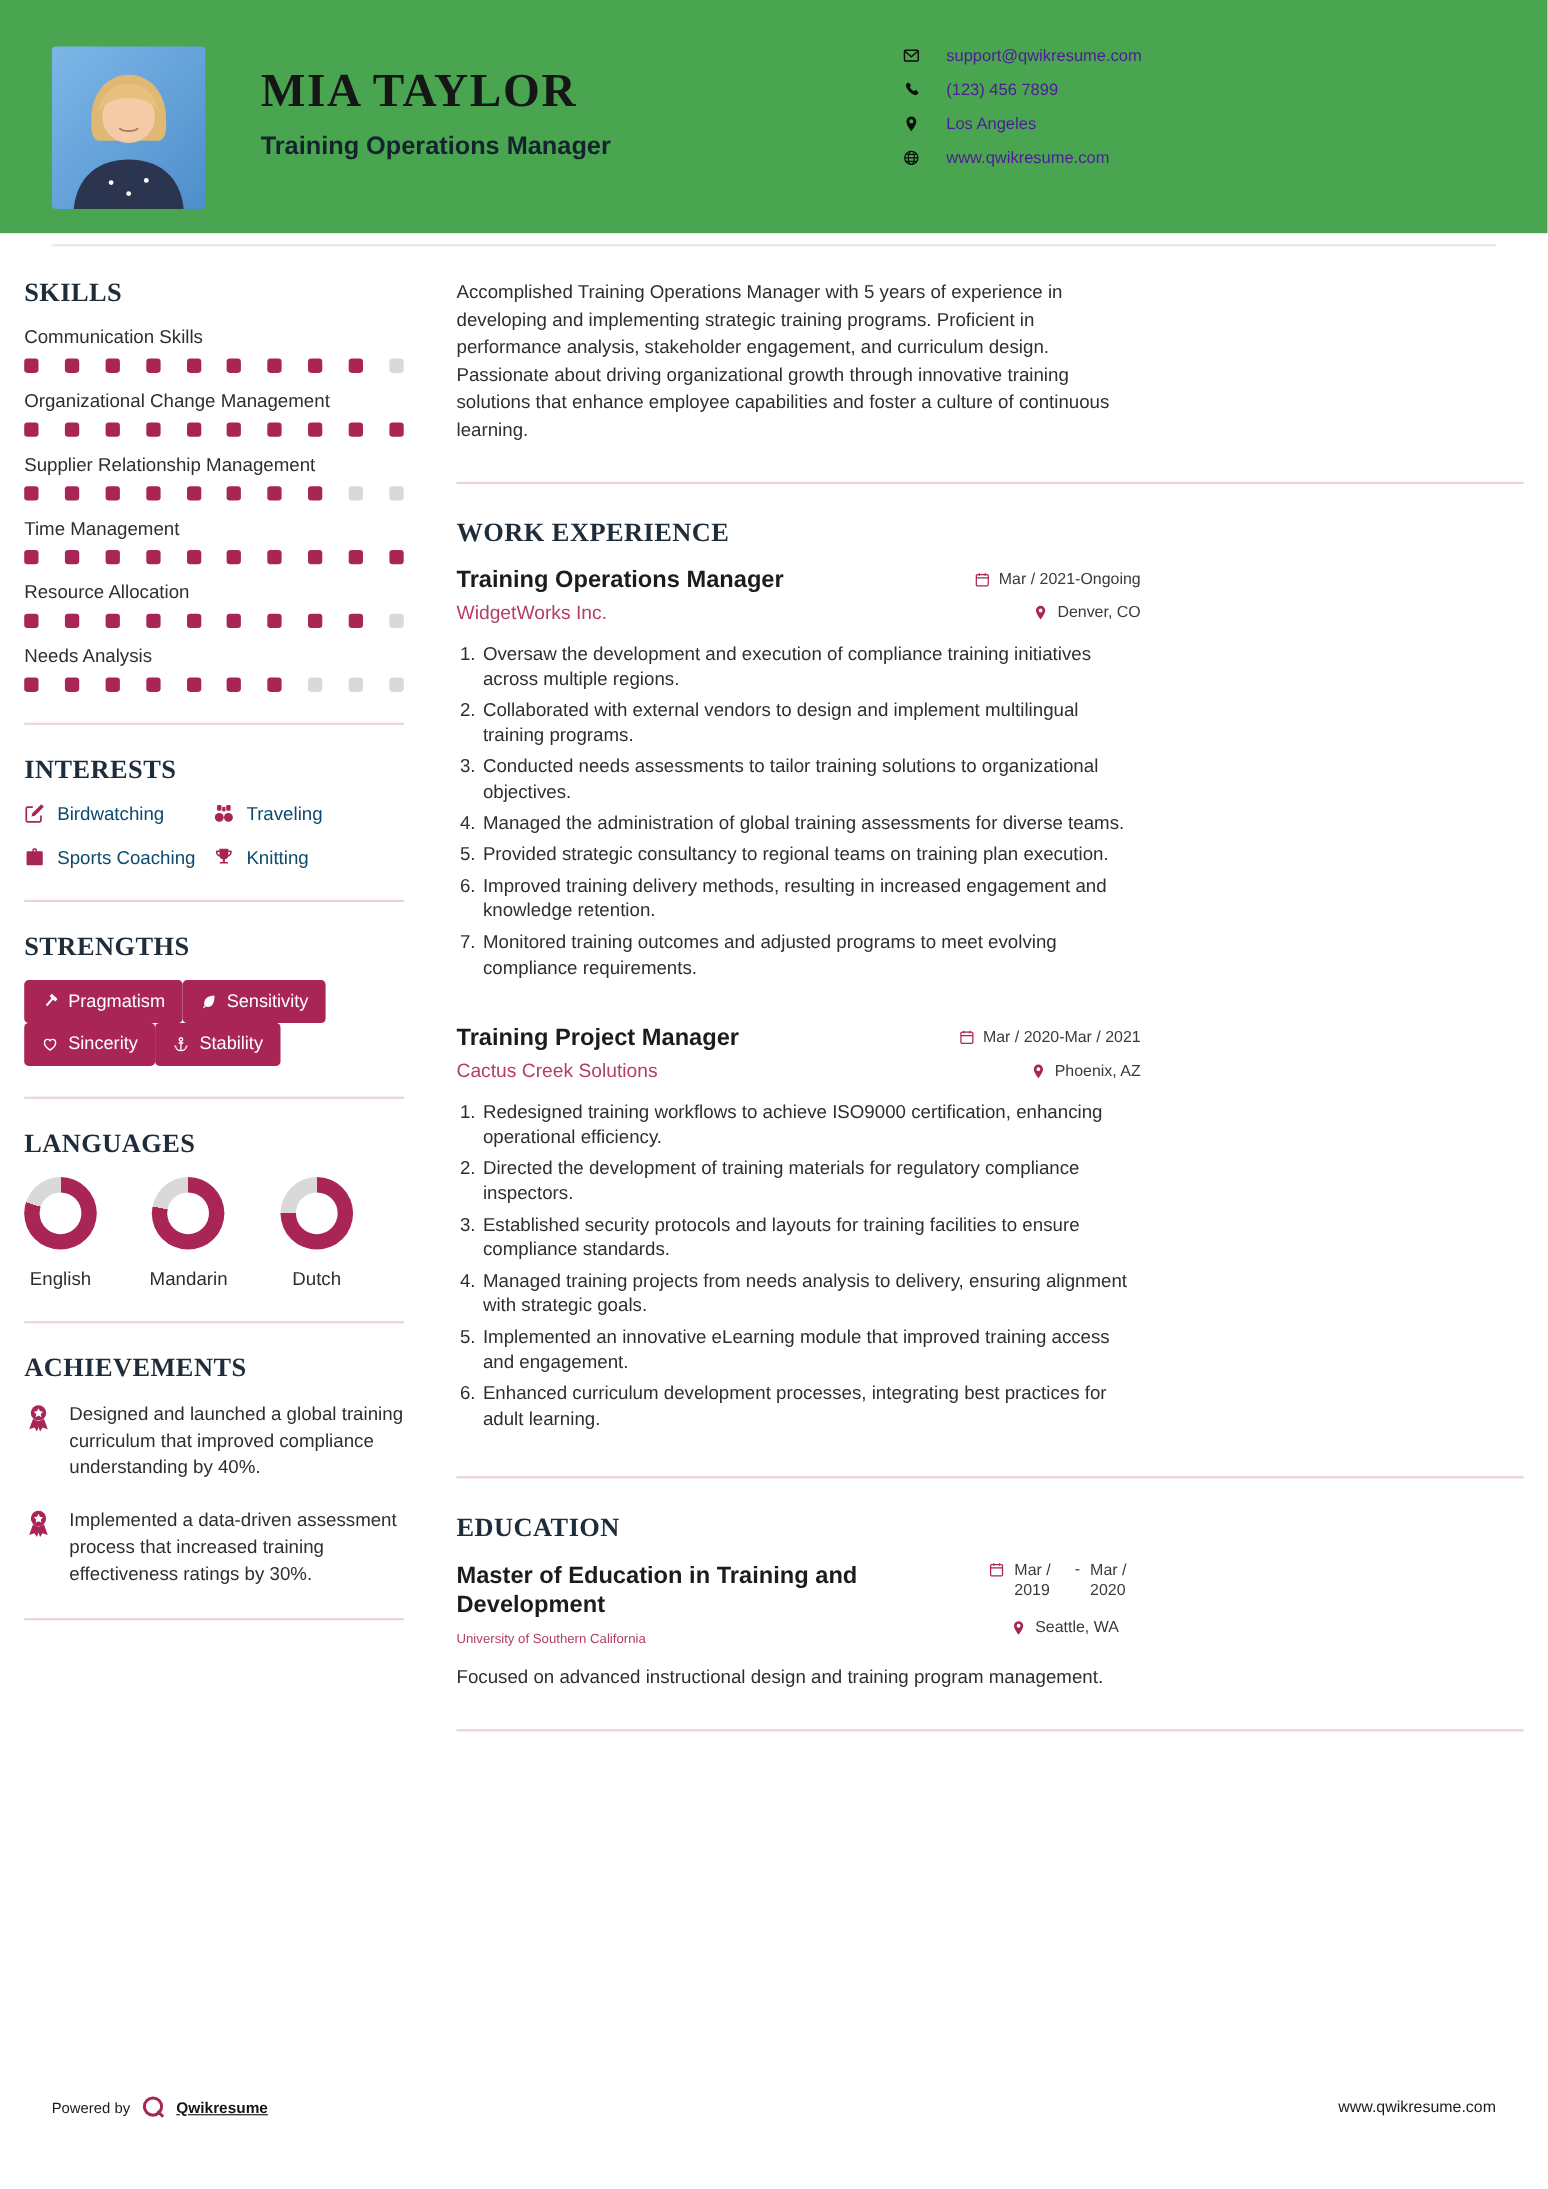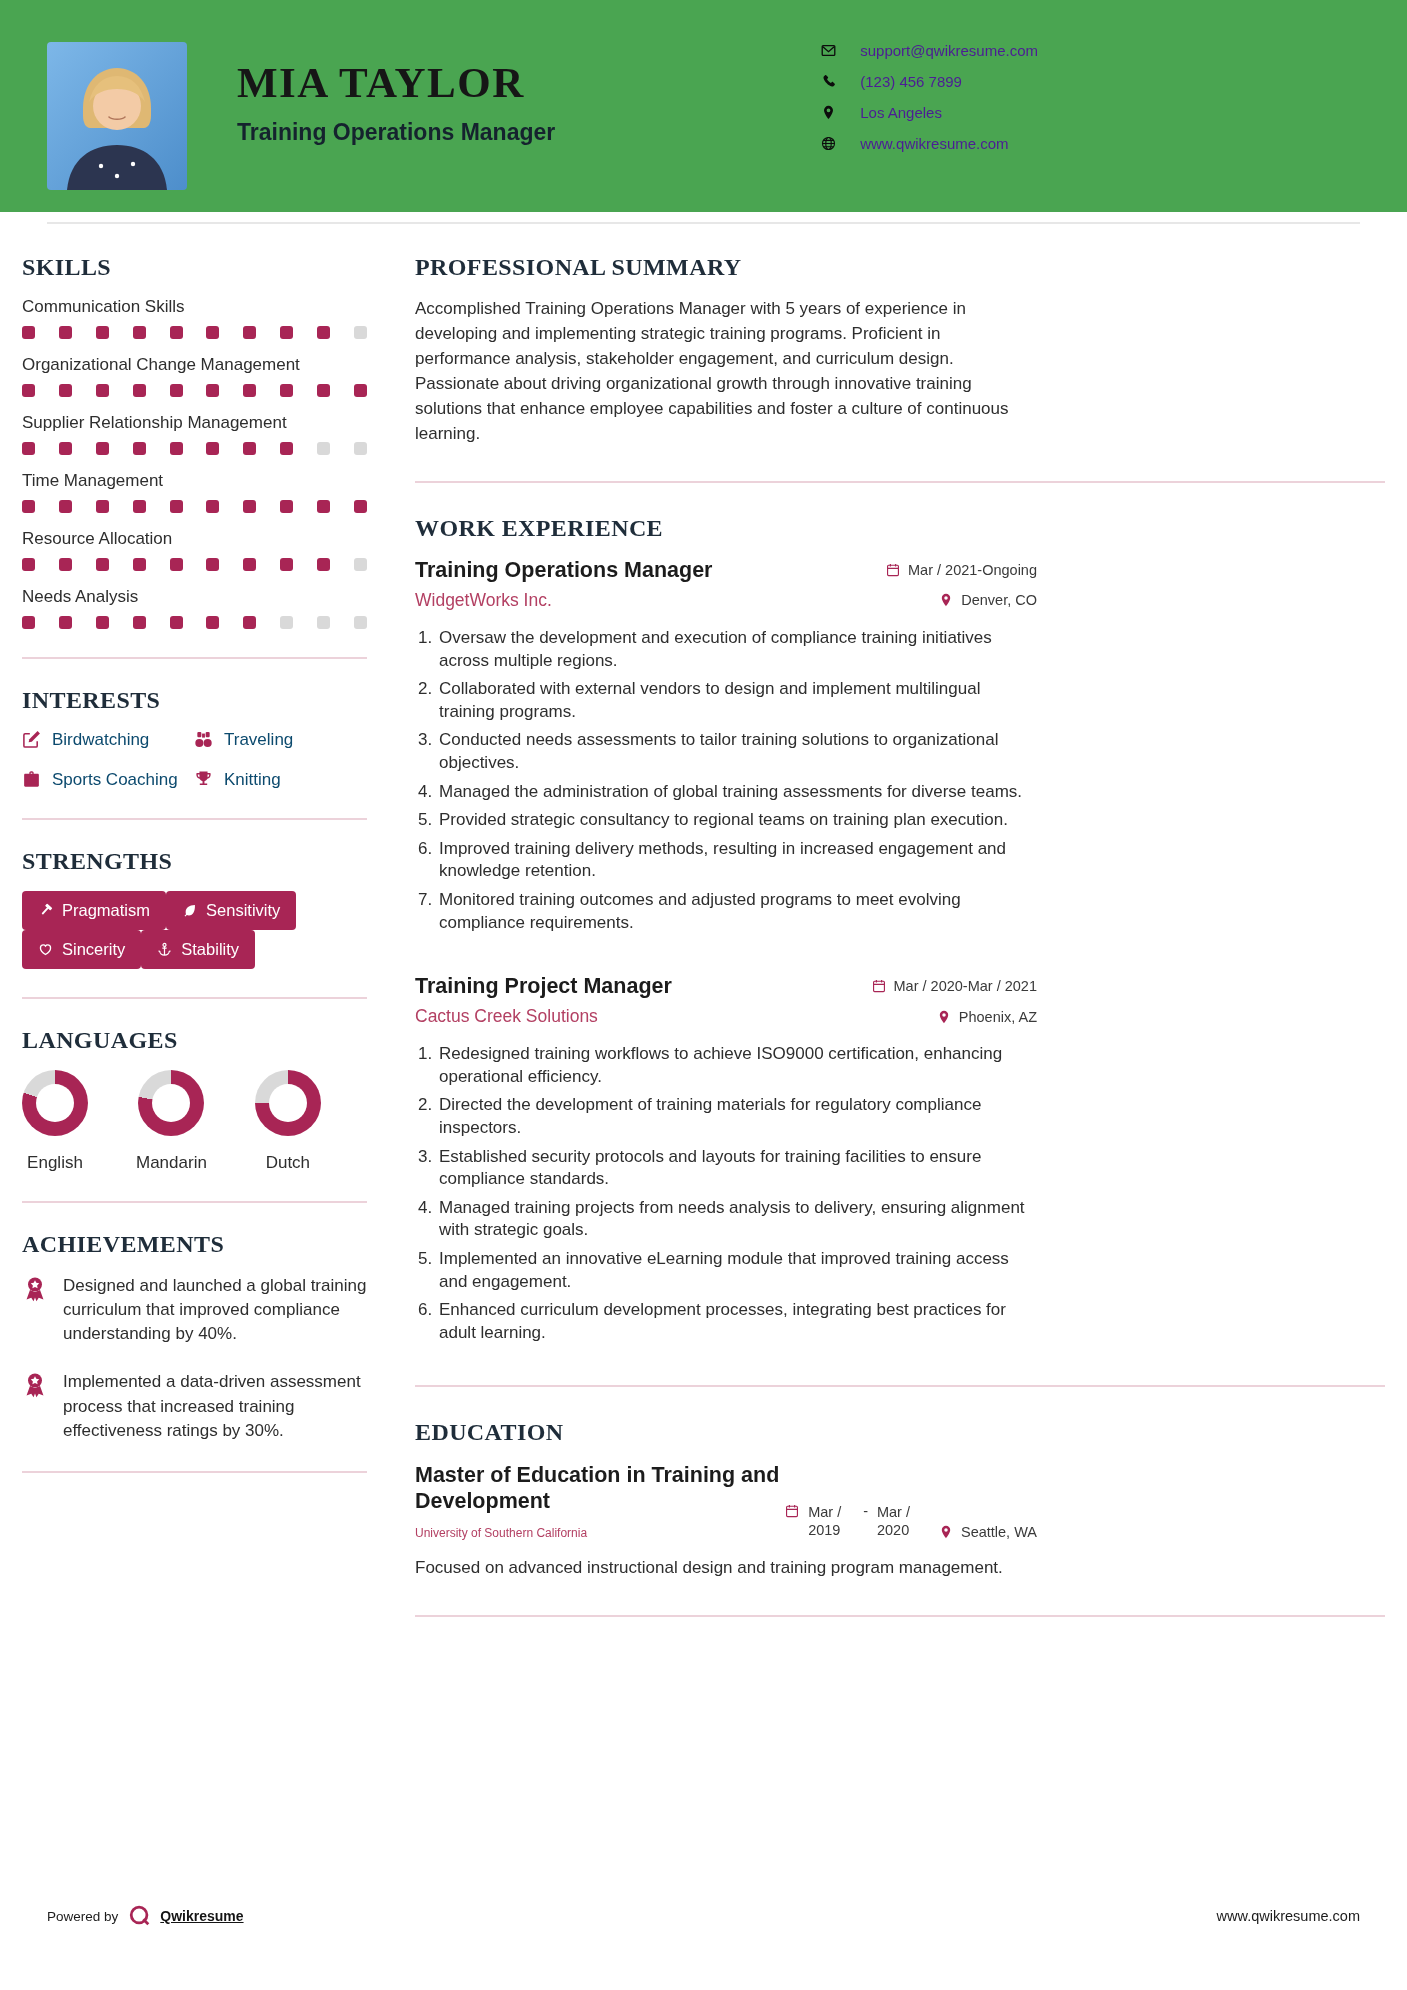--- a/index.html
+++ b/index.html
@@ -73,21 +73,21 @@
   .meta .mi{width:14px;height:14px;color:var(--accent);display:flex;flex:none}
   .meta svg{width:14px;height:14px}
   .company{font-size:17.5px;color:var(--company)}
   ol.bullets{margin:16px 0 0;padding-left:22px;font-size:17px;line-height:1.33;color:#2e2e2e}
   ol.bullets li{margin-bottom:6px;padding-left:2px}
   
   .edu-head{display:flex;justify-content:space-between}
   .edu-left{max-width:430px}
   .degree{font-size:21.5px;font-weight:700;line-height:1.25;color:#1c1c1c}
   .school{font-size:12px;color:var(--company);margin-top:11px}
-  .edu-right{display:flex;flex-direction:row;align-items:flex-end;gap:16px}
+  .edu-right{display:flex;flex-direction:column;align-items:center;gap:16px}
   .edu-dates{display:flex;align-items:flex-start;gap:9px;font-size:14.5px;color:#3a3a3a}
   .edu-dates .mi{width:14px;height:14px;color:var(--accent);display:flex;flex:none;margin-top:1px}
   .edu-dates svg{width:14px;height:14px}
   .mini-date{display:inline-block;width:46px;line-height:1.3}
   .edesc{margin:16px 0 0;font-size:17px;line-height:1.45;color:#2e2e2e}
   
   .footer{position:absolute;left:47px;right:47px;bottom:62px;display:flex;align-items:center;font-size:13.5px;color:#1c1c1c}
   .logo{width:24px;height:24px;margin-left:10px;color:var(--accent);display:flex}
   .logo svg{width:24px;height:24px}
   .brand{font-weight:700;font-size:14px;text-decoration:underline;margin-left:8px;color:#141414}
@@ -394,21 +394,20 @@
         <div class="ach-text">Implemented a data-driven assessment process that increased training effectiveness ratings by 30%.</div>
       </div>
     </section>
 
     <div class="rule"></div>
   </aside>
 
   <div class="right">
 
     <section>
-      <h2 class="sec">PROFESSIONAL SUMMARY</h2>
       <p class="summary-p narrow">Accomplished Training Operations Manager with 5 years of experience in developing and implementing strategic training programs. Proficient in performance analysis, stakeholder engagement, and curriculum design. Passionate about driving organizational growth through innovative training solutions that enhance employee capabilities and foster a culture of continuous learning.</p>
     </section>
 
     <div class="rule"></div>
 
     <section>
       <h2 class="sec">WORK EXPERIENCE</h2>
 
       <div class="job narrow">
         <div class="jrow">

